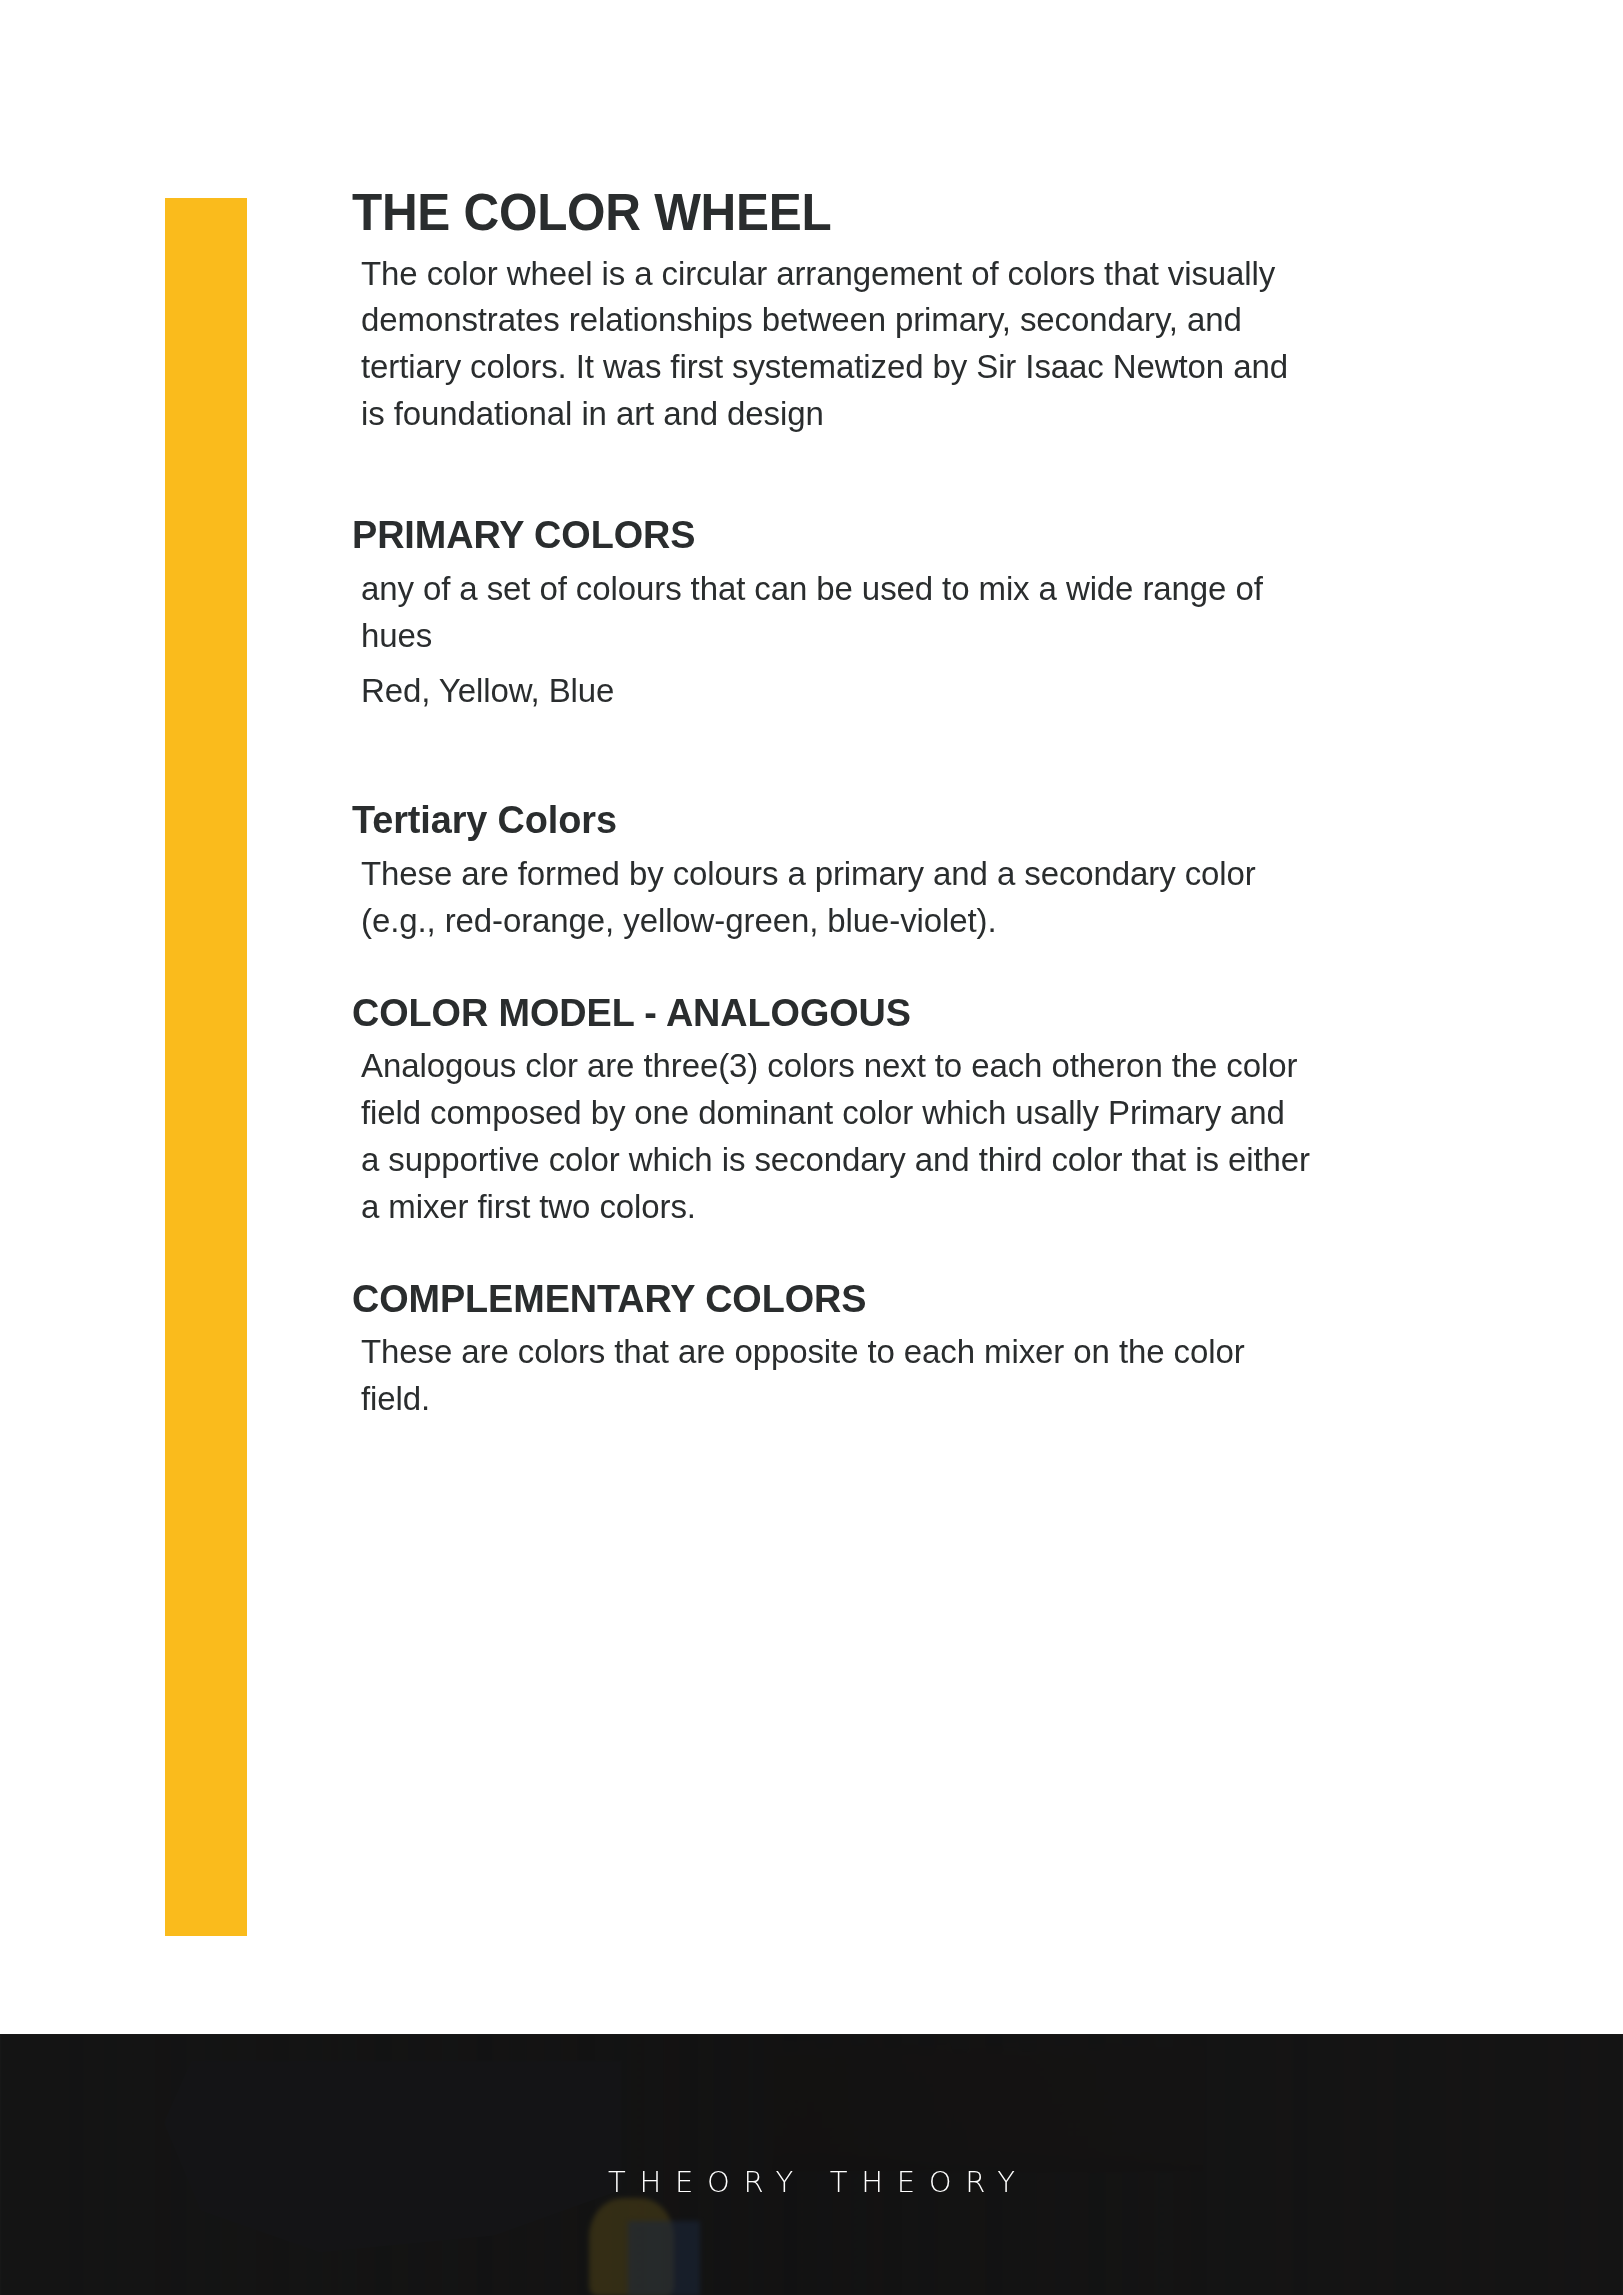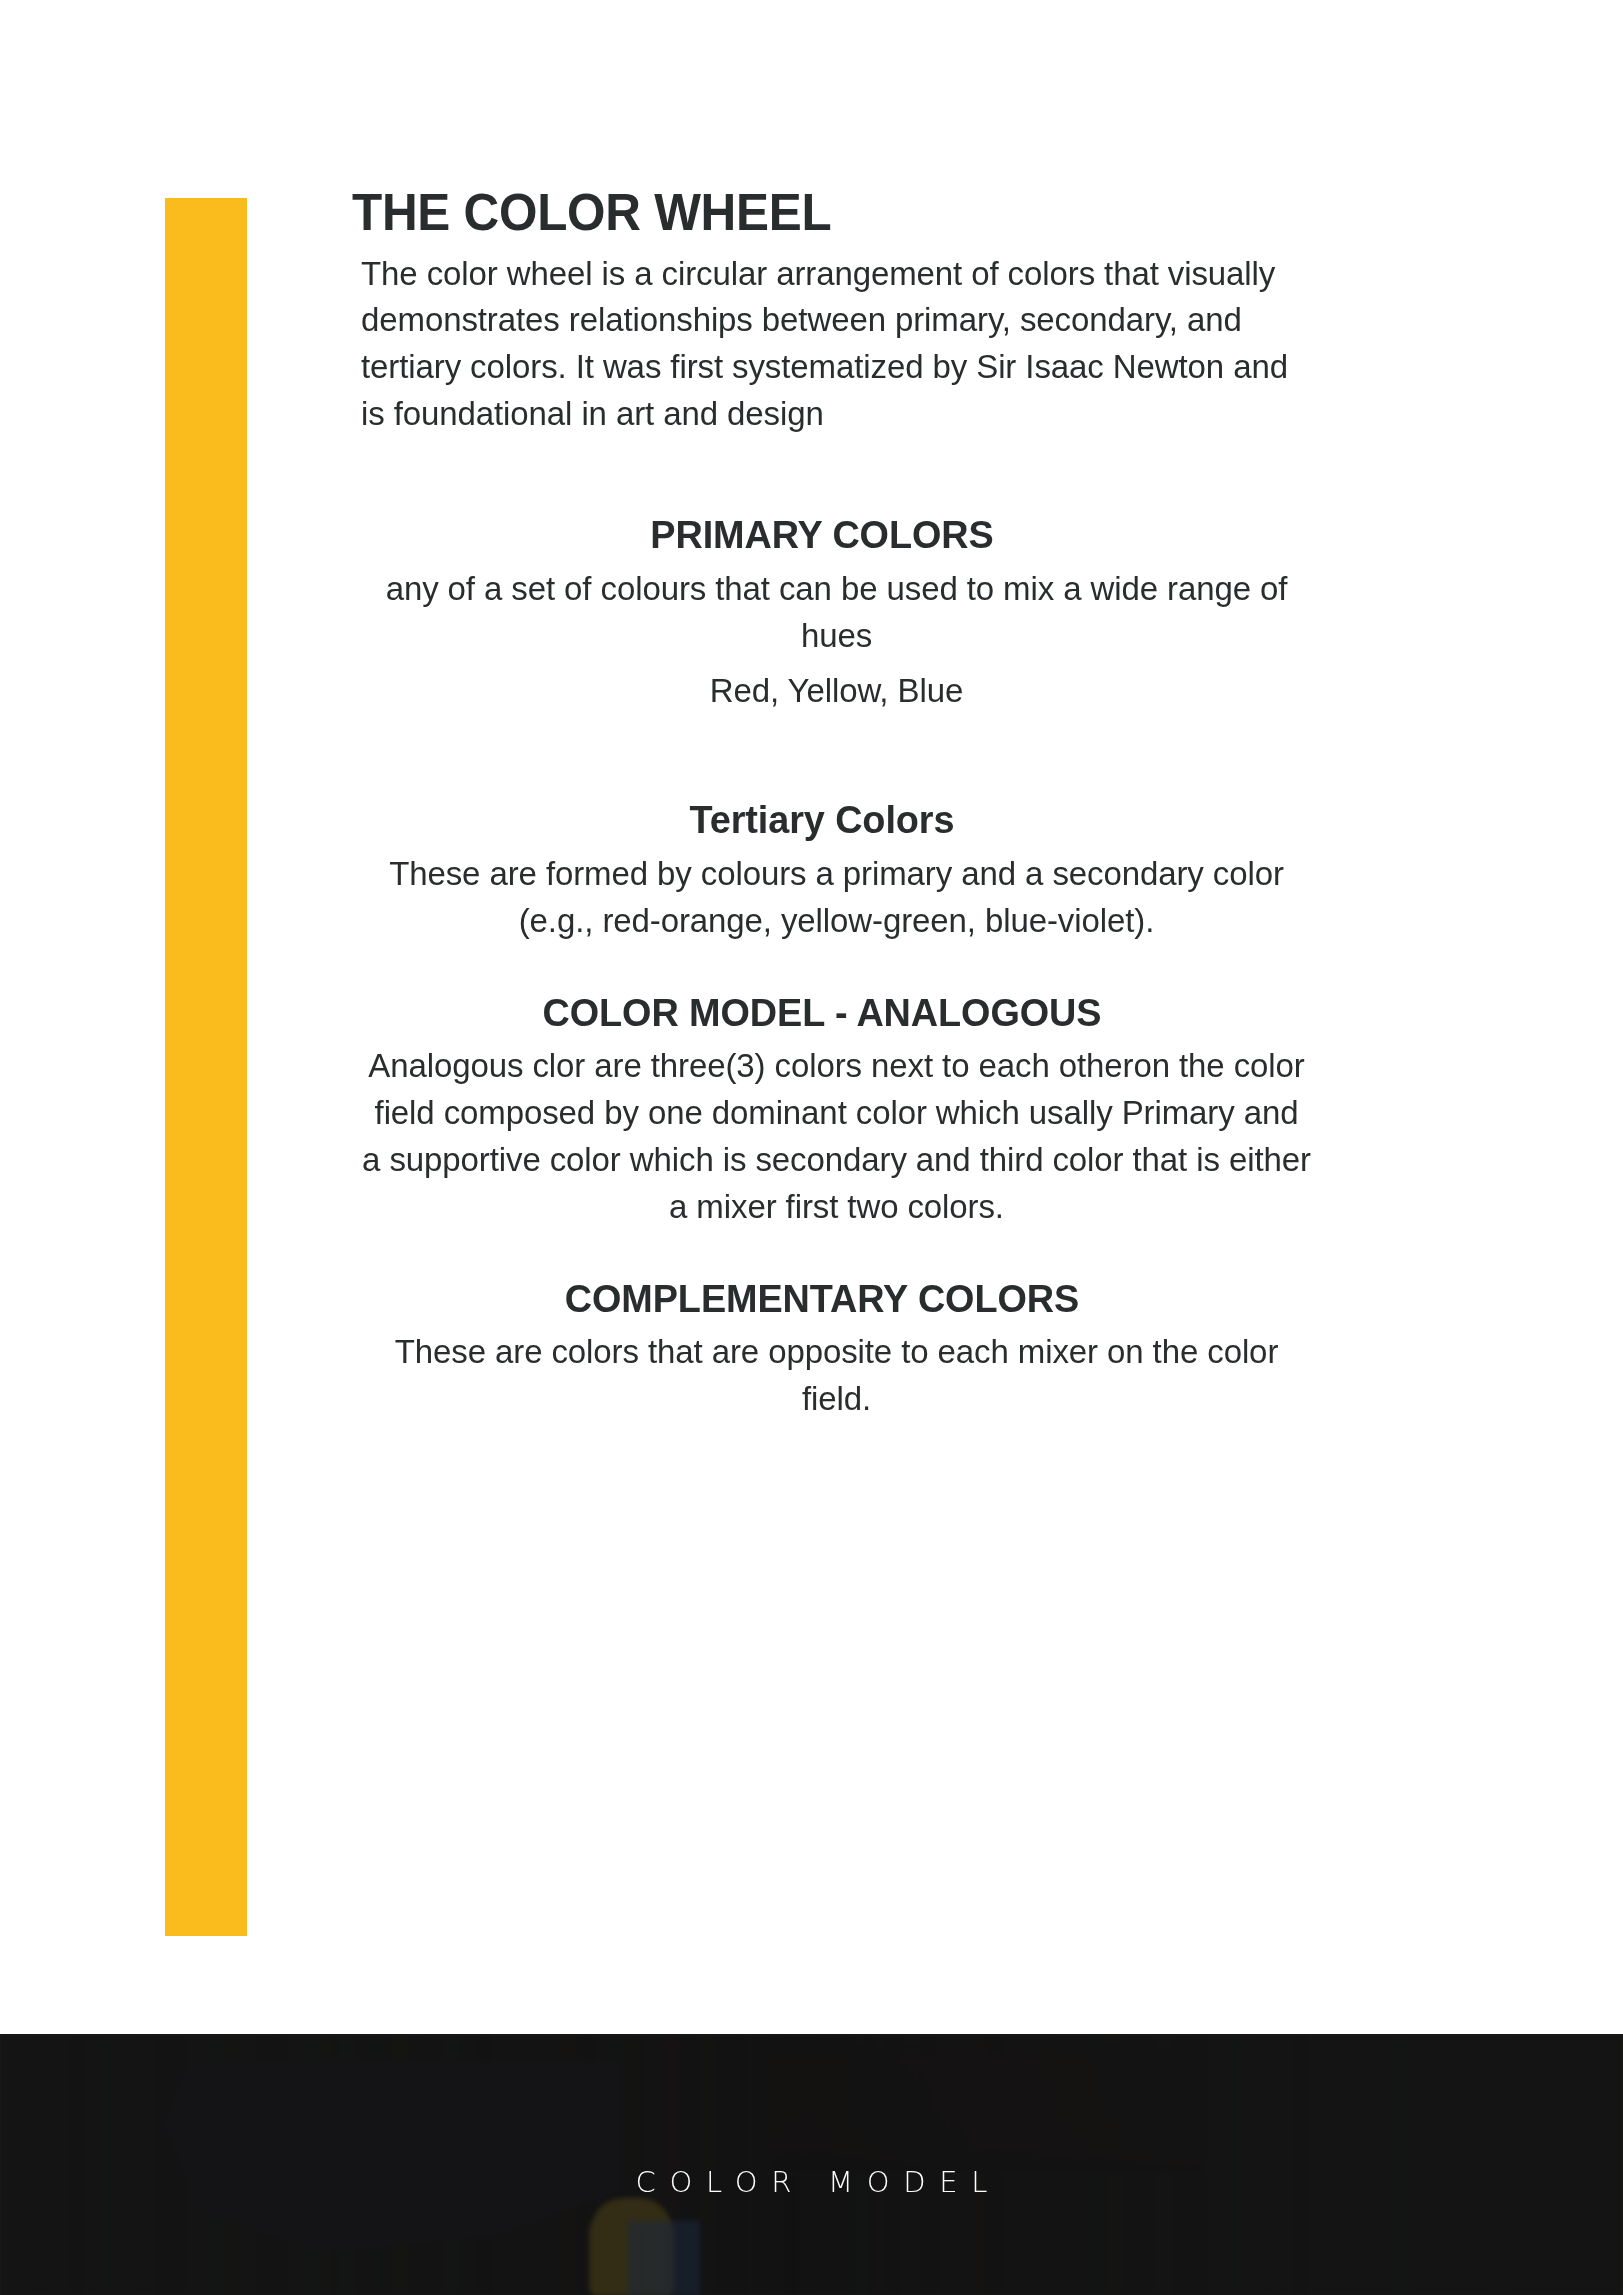--- a/index.html
+++ b/index.html
@@ -69,21 +69,21 @@
     font-size: 33px;
     font-weight: 400;
     line-height: 1.42;
     color: #2A2D2E;
     margin: 9px;
     letter-spacing: -0.1px;
   }
   .gap-md  { height: 29px; }
   .gap-lg  { height: 37px; }
 
-  .block { margin: 0; text-align: center; }
+  .block { margin: 0; }
 
   
   #footer-band {
     position: absolute;
     left: 0;
     top: 2034px;
     width: 1623px;
     height: 262px;
     overflow: hidden;
     background: #2b2a28;
@@ -233,17 +233,17 @@
     </div>
 
   </div>
 
   <div id="footer-band">
     <div id="footer-photo"></div>
     <div id="footer-ship"></div>
     <div id="footer-accent-1"></div>
     <div id="footer-accent-2"></div>
     <div id="footer-scrim"></div>
-    <div id="footer-title">COLOR MODEL</div>
+    <div id="footer-title">THEORY THEORY</div>
   </div>
 
 </div>
 
 
 </body></html>

